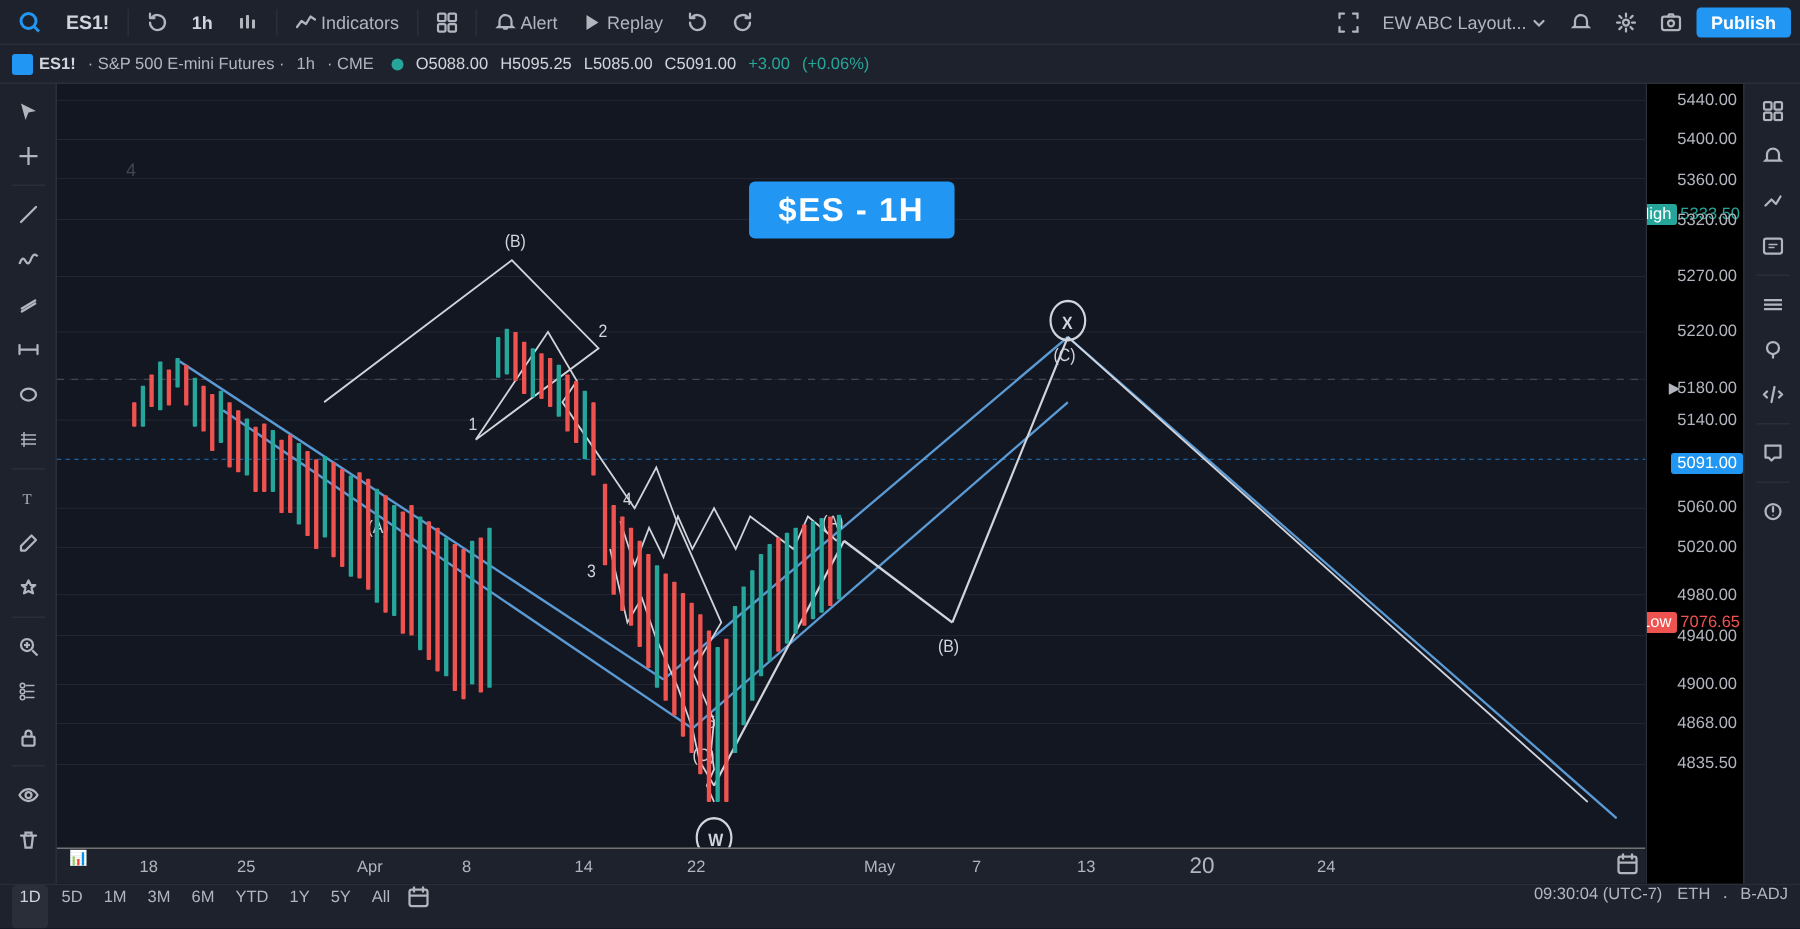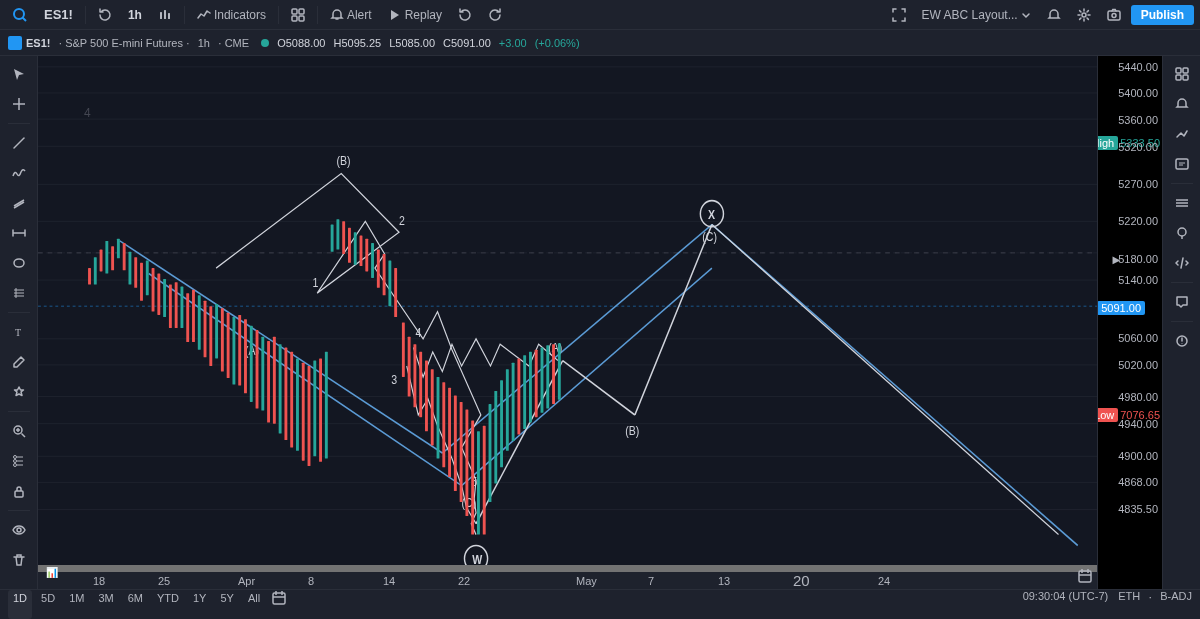--- a/index.html
+++ b/index.html
@@ -301,20 +301,21 @@
     </div>
     <div class="lt-btn">
       <svg width="14" height="14" viewBox="0 0 14 14" fill="none">
           <path d="M2 4h10M5 4V2h4v2M4 4l1 8h4l1-8" stroke="#b2b5be" stroke-width="1.5" stroke-linecap="round"></path>
         </svg>
     </div>
   </div>
 
   <div id="chart-area">
     
+    <div class="es-label">$ES - 1H</div>
 
     
     <div style="position:absolute;top:50px;left:46px;color:#434651;font-size:12px;">4</div>
 
     
     <svg id="chart-svg" viewBox="0 0 1100 490" preserveAspectRatio="none">
 
       <line x1="0" y1="10" x2="1100" y2="10" stroke="#2a2e39" stroke-width="0.5"></line>
       <line x1="0" y1="34" x2="1100" y2="34" stroke="#2a2e39" stroke-width="0.5"></line>
       <line x1="0" y1="58" x2="1100" y2="58" stroke="#2a2e39" stroke-width="0.5"></line>
@@ -471,21 +472,21 @@
         <rect x="510" y="272" width="3" height="65" fill="#26a69a" rx="0.5"></rect>
         <rect x="516" y="270" width="3" height="62" fill="#ef5350" rx="0.5"></rect>
         <rect x="522" y="268" width="3" height="60" fill="#26a69a" rx="0.5"></rect>
         <rect x="528" y="266" width="3" height="58" fill="#26a69a" rx="0.5"></rect>
         <rect x="534" y="265" width="3" height="55" fill="#ef5350" rx="0.5"></rect>
         <rect x="540" y="264" width="3" height="52" fill="#26a69a" rx="0.5"></rect>
       </g>
     </svg>
 
     
-    <div style="position:absolute;bottom:0;left:0;right:0;height:24px;display:flex;align-items:center;border-top:7px solid #737373;background:#1e222d;">
+    <div style="position:absolute;bottom:0;left:0;right:0;height:24px;display:flex;align-items:center;border-top:1px solid #737373;background:#1e222d;">
       <span style="position:absolute;left:55px;color:#b2b5be;font-size:11px;">18</span>
       <span style="position:absolute;left:120px;color:#b2b5be;font-size:11px;">25</span>
       <span style="position:absolute;left:200px;color:#b2b5be;font-size:11px;">Apr</span>
       <span style="position:absolute;left:270px;color:#b2b5be;font-size:11px;">8</span>
       <span style="position:absolute;left:345px;color:#b2b5be;font-size:11px;">14</span>
       <span style="position:absolute;left:420px;color:#b2b5be;font-size:11px;">22</span>
       <span style="position:absolute;left:538px;color:#b2b5be;font-size:11px;">May</span>
       <span style="position:absolute;left:610px;color:#b2b5be;font-size:11px;">7</span>
       <span style="position:absolute;left:680px;color:#b2b5be;font-size:11px;">13</span>
       <span style="position:absolute;left:755px;color:#b2b5be;font-size:15px;">20</span>
@@ -524,21 +525,21 @@
       <div class="price-label" style="top:17%;">5320.00</div>
       <div class="price-label" style="top:24%;">5270.00</div>
       <div class="price-label" style="top:31%;">5220.00</div>
 
       <div style="position:absolute;top:37%;right:0;width:65px;display:flex;align-items:center;justify-content:flex-end;gap:2px;">
         <span style="font-size:10px;color:#b2b5be;">▶</span>
         <span class="price-label" style="position:relative;top:0;transform:none;">5180.00</span>
       </div>
       <div class="price-label" style="top:42%;">5140.00</div>
 
-      <div style="position:absolute;top:46%;right:17px;">
+      <div style="position:absolute;top:46%;right:0;">
         <span style="background:#2196f3;color:#fff;padding:1px 4px;border-radius:2px;font-size:11px;">5091.00</span>
       </div>
       <div class="price-label" style="top:53%;">5060.00</div>
       <div class="price-label" style="top:58%;">5020.00</div>
       <div class="price-label" style="top:64%;">4980.00</div>
 
       <div style="position:absolute;top:66%;right:2px;display:flex;align-items:center;gap:2px;">
         <span style="background:#ef5350;color:#fff;padding:1px 4px;border-radius:2px;font-size:11px;">Low</span>
         <span style="color:#ef5350;font-size:11px;">7076.65</span>
       </div>

